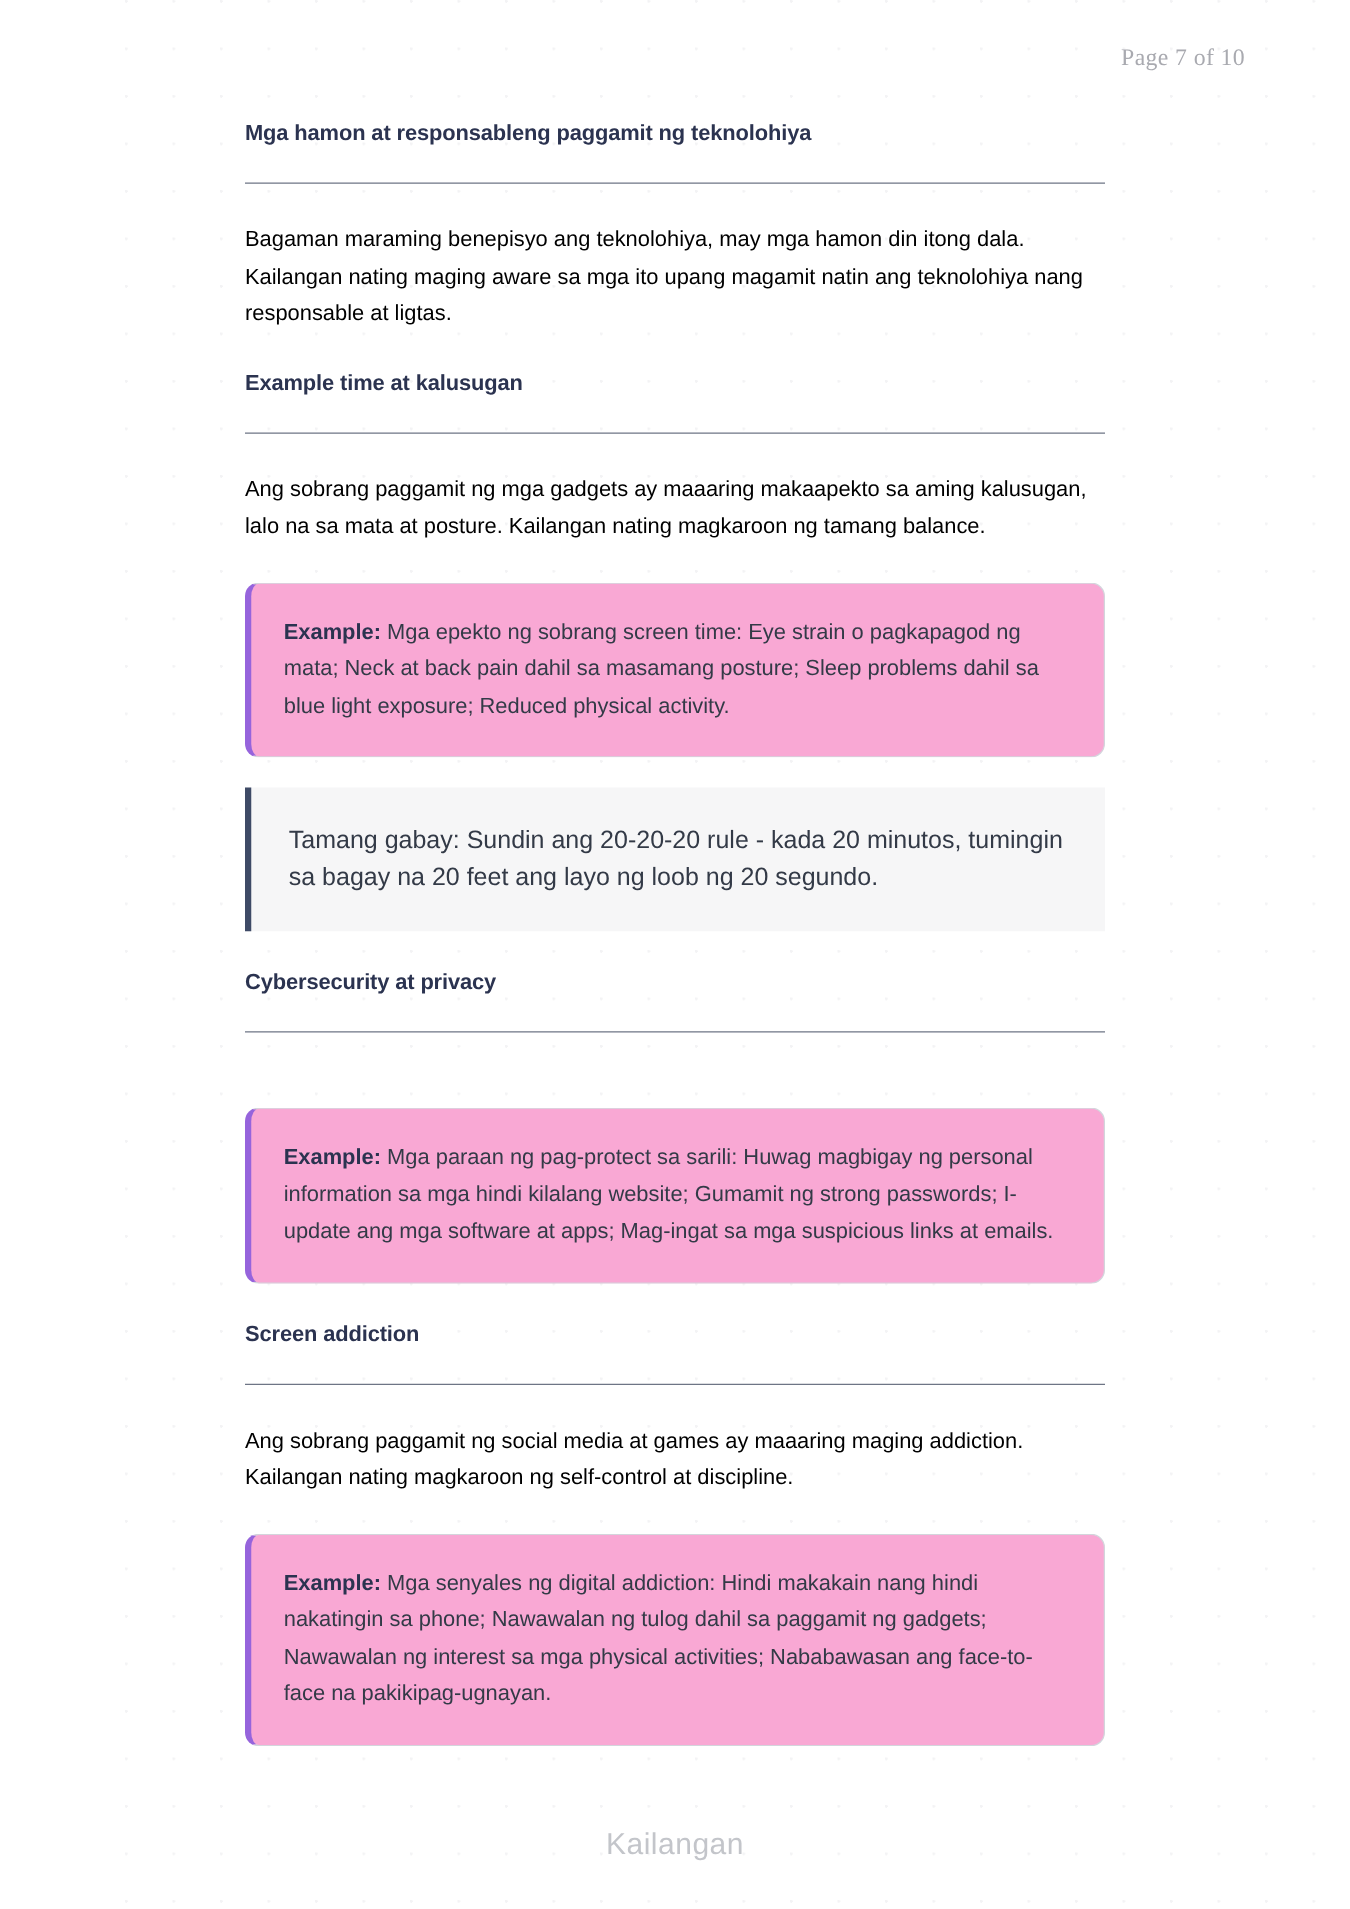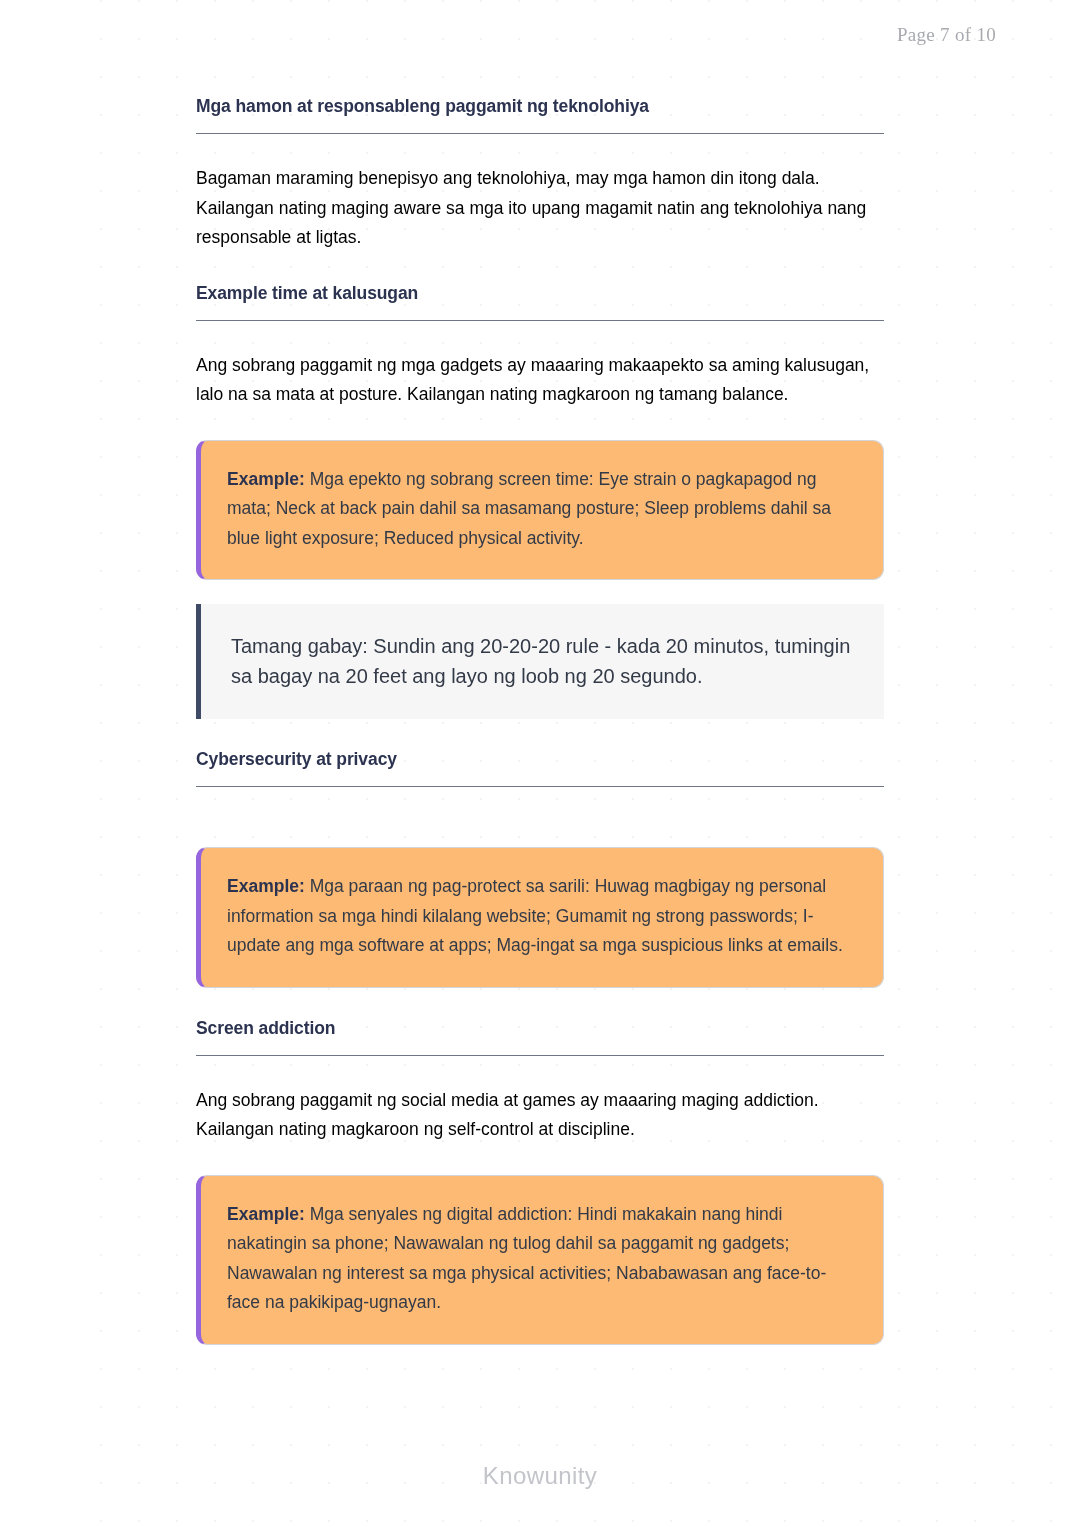--- a/index.html
+++ b/index.html
@@ -32,41 +32,41 @@
   .page {
     position: relative;
     z-index: 1;
     width: 1080px;
     height: 1527px;
     box-sizing: border-box;
   }
 
   .page-number {
     position: absolute;
-    top: 24px;
+    top: 36px;
     right: 84px;
     font-family: "Liberation Serif", serif;
     font-size: 19px;
     color: #a9aab0;
     letter-spacing: 0.3px;
   }
 
   .content {
     position: absolute;
     left: 196px;
     top: 96px;
     width: 688px;
   }
 
   h2.section-heading {
     font-size: 17.5px;
     font-weight: bold;
     color: #2b3350;
     margin: 0;
-    padding: 0 0 16px 0;
+    padding: 0 0 29px 0;
     letter-spacing: -0.1px;
     border-bottom: 1.6px solid #6e7585;
   }
 
   p.body-text {
     font-size: 17.5px;
     line-height: 29.5px;
     color: #000000;
     margin: 0;
     padding: 0;
@@ -75,21 +75,21 @@
   .spacer-after-heading { height: 30px; }
   .spacer-after-para    { height: 30px; }
   .spacer-between-blocks{ height: 24px; }
   .spacer-before-heading{ height: 30px; }
 
   
   .example-box {
     border: 1.2px solid #d3d5dc;
     border-left: 5px solid #9664dc;
     border-radius: 11px;
-    background: #fdba74;
+    background: #f9a8d4;
     padding: 24px 26px 26px 26px;
     box-sizing: border-box;
   }
   .example-box .inner-text {
     font-size: 17.5px;
     line-height: 29.5px;
     color: #333a47;
   }
   .example-label {
     font-weight: bold;
@@ -182,15 +182,15 @@
 
       <div class="example-box">
         <div class="inner-text">
           <span class="example-label">Example:</span><span> Mga senyales ng digital addiction: Hindi makakain nang hindi nakatingin sa phone; Nawawalan ng tulog dahil sa paggamit ng gadgets; Nawawalan ng interest sa mga physical activities; Nababawasan ang face-to-face na pakikipag-ugnayan.</span>
         </div>
       </div>
     </div>
 
   </div>
 
-  <div class="watermark">Knowunity</div>
+  <div class="watermark">Kailangan</div>
 
 </div>
 
 </body></html>

